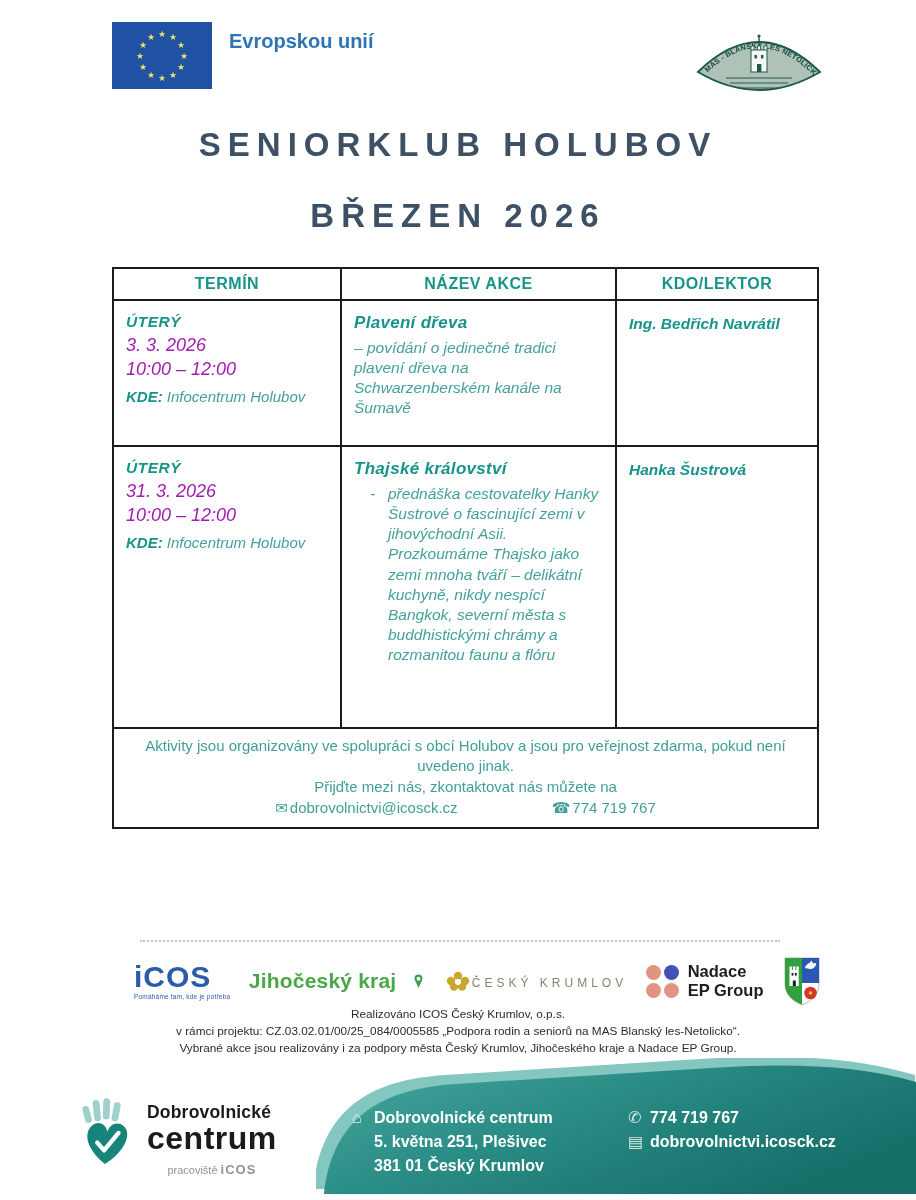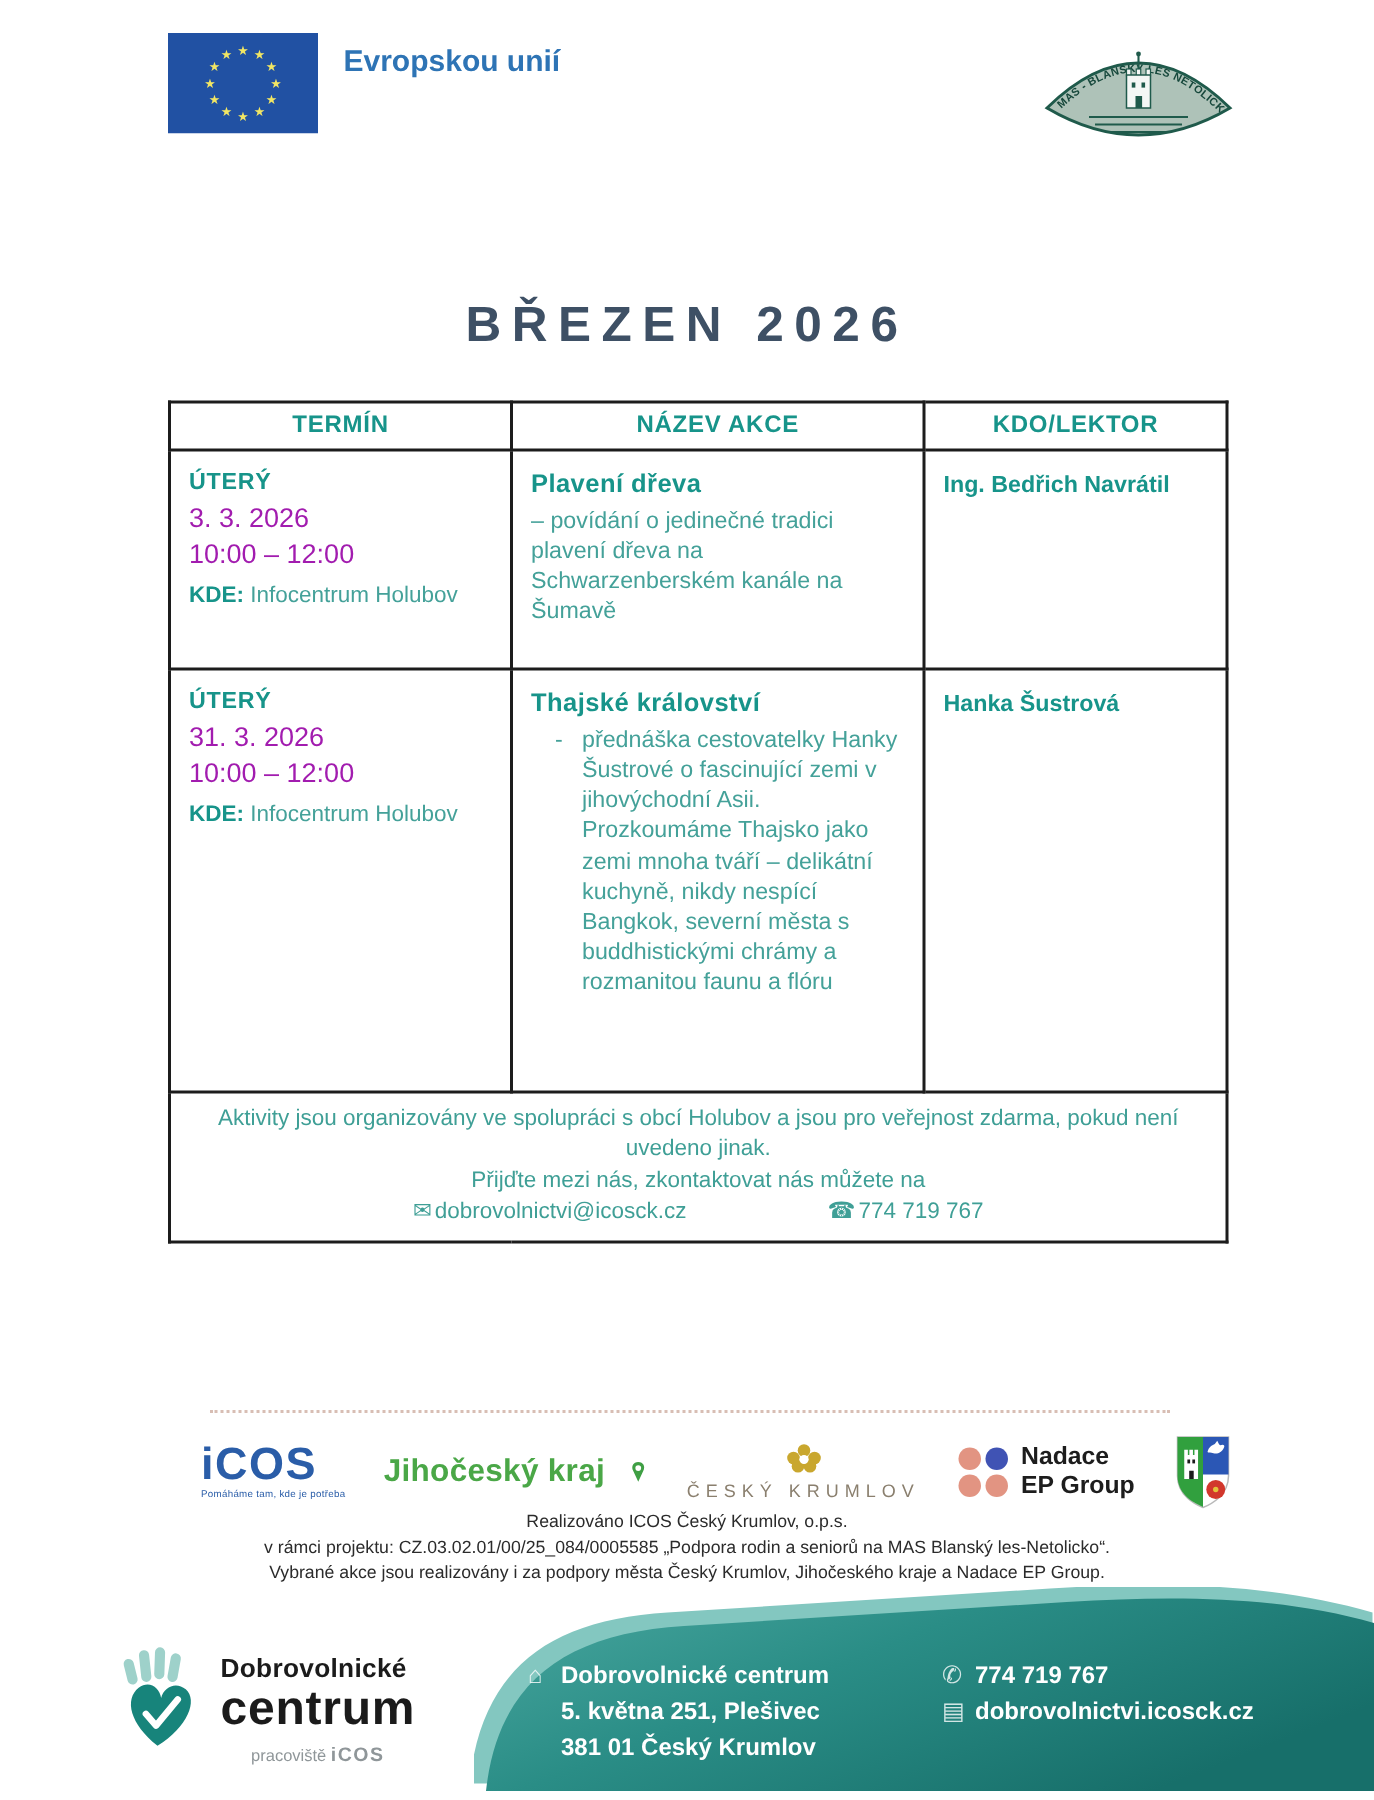--- a/index.html
+++ b/index.html
@@ -18,21 +18,21 @@
     color:#3e5065;font-size:33px;letter-spacing:7px;}
   .title-1{top:126px;}
   .title-2{top:197px;}
   
   table.events{position:absolute;left:112px;top:267px;width:693px;border-collapse:collapse;table-layout:fixed;}
   table.events th,table.events td{border:2px solid #1c1c1c;vertical-align:top;}
   th.col-termin{width:224px;} th.col-nazev{width:271px;margin-left:33px;} th.col-kdo{width:198px;}
   table.events th{height:28px;text-align:center;vertical-align:middle;
     color:#17948a;font-size:16px;font-weight:800;letter-spacing:.5px;}
   tr.row-1{height:146px;} tr.row-2{height:282px;}
-  td.cell{padding:12px 10px 8px 12px;}
+  td.cell{padding:12px 10px 8px 12px;font-style:italic;}
   .day{color:#17948a;font-weight:800;font-size:15.5px;letter-spacing:.5px;margin-bottom:3px;}
   .soft{color:#a21caf;font-size:18px;line-height:1.32;}
   .kde-line{margin-top:6px;font-size:15px;}
   .kde-label{color:#17948a;font-weight:800;}
   .kde-value{color:#44a199;}
   .event-title{color:#17948a;font-weight:800;font-size:17px;letter-spacing:.3px;margin-bottom:5px;}
   .event-desc{color:#44a199;font-size:15.5px;line-height:1.3;}
   .desc-list{display:flex;color:#44a199;font-size:15.5px;line-height:1.3;}
   .desc-bullet{width:18px;margin-left:16px;flex:none;}
   .desc-text{flex:1;}
@@ -41,21 +41,21 @@
   .note-contact{display:flex;justify-content:center;gap:94px;margin-top:1px;}
   .note-ic{font-size:15px;margin-right:2px;}
   
   .dotted-sep{position:absolute;left:140px;top:940px;width:640px;border-top:2px dotted #d8beb4;}
   .partners{position:absolute;left:134px;top:952px;width:688px;height:58px;
     display:flex;align-items:center;justify-content:space-between;}
   .p-icos{display:flex;flex-direction:column;align-items:flex-start;}
   .p-icos-name{color:#2a5da8;font-weight:800;font-size:30px;line-height:.9;letter-spacing:1px;}
   .p-icos-tag{color:#2a5da8;font-size:6.5px;margin-top:3px;letter-spacing:.2px;}
   .p-kraj{display:flex;align-items:center;gap:16px;color:#4aa747;font-weight:800;font-size:21px;letter-spacing:.2px;}
-  .p-ck{display:flex;flex-direction:column;align-items:center;}
+  .p-ck{display:flex;flex-direction:row;align-items:center;}
   .p-ck-text{color:#8a7f6e;font-size:12px;letter-spacing:4px;margin-top:4px;}
   .p-nadace{display:flex;align-items:center;gap:9px;}
   .dots{display:grid;grid-template-columns:15px 15px;grid-gap:3px;}
   .dot{width:15px;height:15px;border-radius:50%;}
   .dot-salmon{background:#e29482;} .dot-blue{background:#4053b4;}
   .p-nadace-text{color:#1d1d1d;font-size:16.5px;line-height:1.15;font-weight:600;}
   
   .credits{position:absolute;left:0;top:1006px;width:100%;text-align:center;
     color:#2b2b2b;font-size:11.8px;line-height:1.42;}
   
@@ -111,20 +111,21 @@
     <rect x="59" y="26" width="3" height="4.5" fill="#f4f7f5" stroke="#1f5a4b" stroke-width="0.8"></rect>
     <rect x="65.5" y="26" width="3" height="4.5" fill="#f4f7f5" stroke="#1f5a4b" stroke-width="0.8"></rect>
     <rect x="72" y="26" width="3" height="4.5" fill="#f4f7f5" stroke="#1f5a4b" stroke-width="0.8"></rect>
     <rect x="59" y="30" width="16" height="22" fill="#f4f7f5" stroke="#1f5a4b" stroke-width="1"></rect>
     <rect x="62.5" y="35" width="2.4" height="3.4" fill="#1f5a4b"></rect>
     <rect x="69" y="35" width="2.4" height="3.4" fill="#1f5a4b"></rect>
     <rect x="65" y="44" width="4.4" height="8" fill="#1f5a4b"></rect>
     <path d="M34,58 H100 M38,63 H96 M46,68 H88" stroke="#1f5a4b" stroke-width="1.2" fill="none"></path>
   </svg>
 
+  <div class="title-line title-1">SENIORKLUB HOLUBOV</div>
   <div class="title-line title-2">BŘEZEN 2026</div>
 
   <table class="events">
     <tbody>
         <tr>
       <th class="col-termin">TERMÍN</th>
       <th class="col-nazev">NÁZEV AKCE</th>
       <th class="col-kdo">KDO/LEKTOR</th>
     </tr>
     <tr class="row-1">

